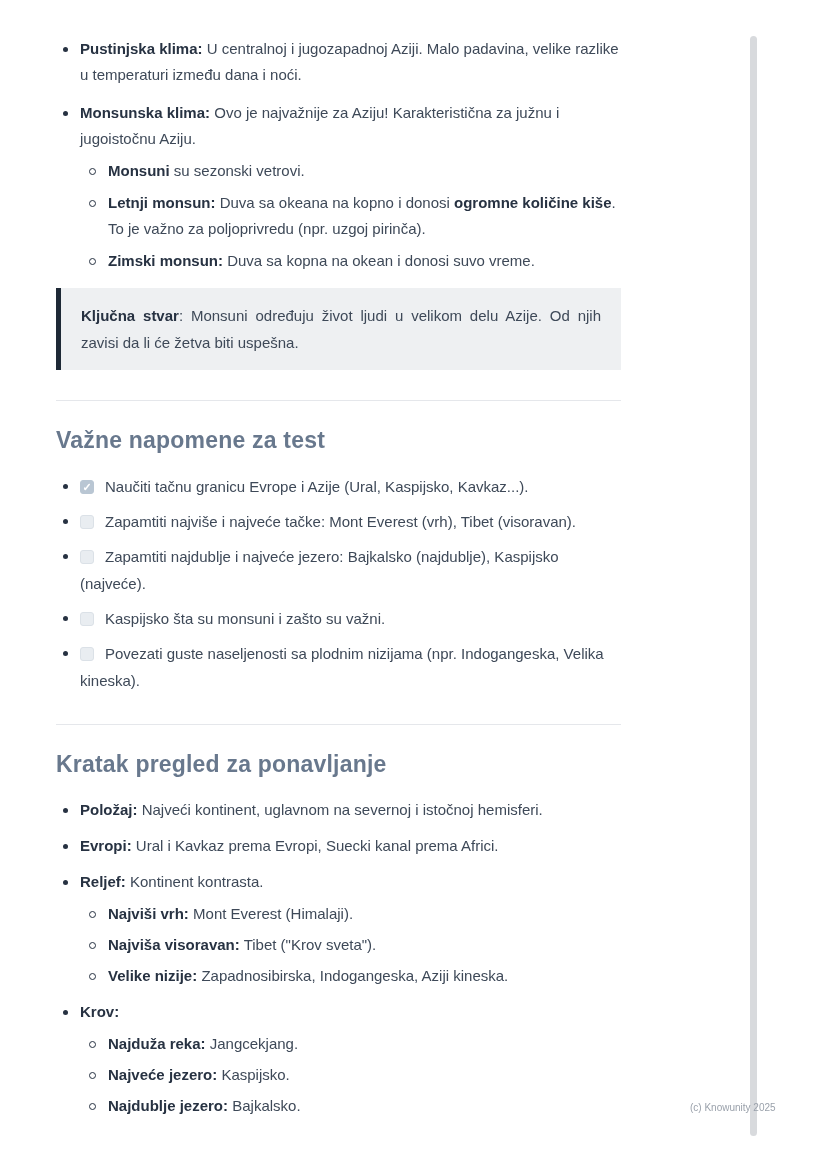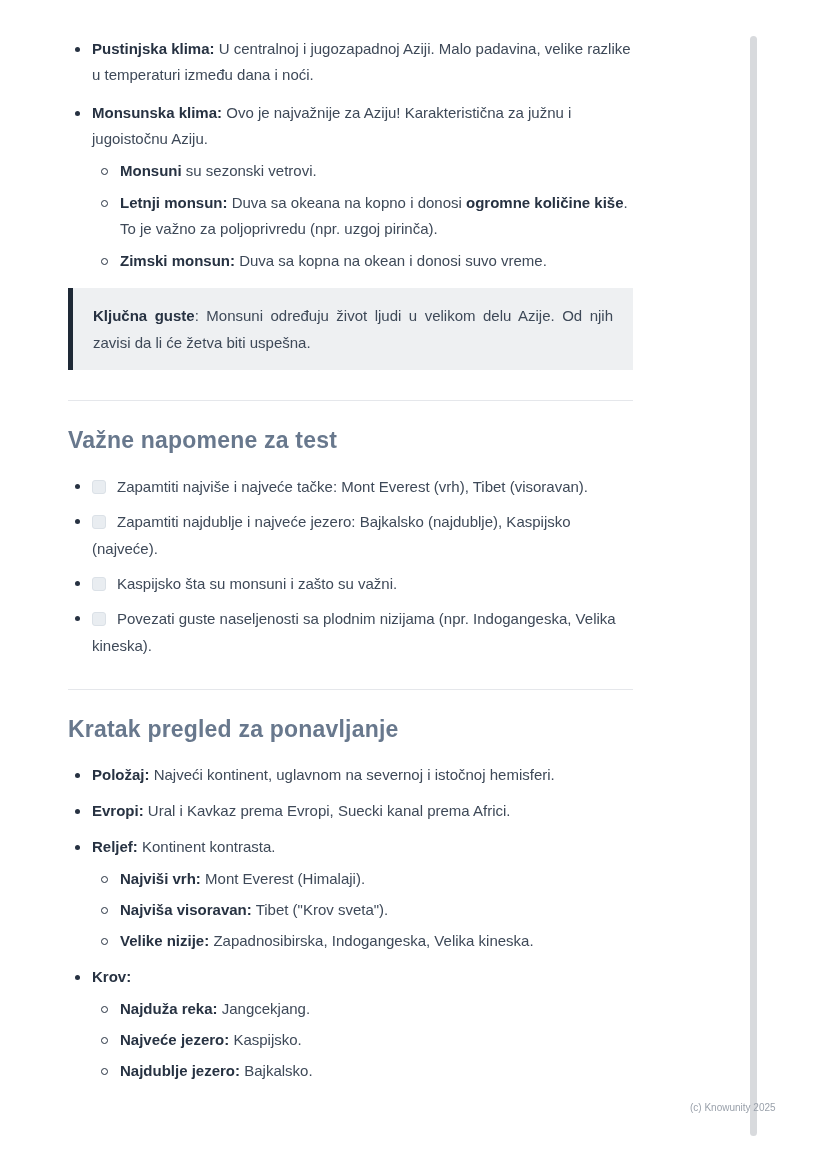--- a/index.html
+++ b/index.html
@@ -4,21 +4,21 @@
 <style>
   * { margin:0; padding:0; box-sizing:border-box; }
   html,body { background:#ffffff; }
   body {
     width:828px; height:1171px;
     font-family:"Liberation Sans", sans-serif;
     position:relative; overflow:hidden;
   }
   .page { position:relative; width:828px; height:1171px; background:#fff; }
   .content {
-    position:absolute; left:68px; top:36px; width:565px;
+    position:absolute; left:56px; top:36px; width:565px;
     color:#3e4958; font-size:15px; line-height:26px;
   }
   .b { font-weight:700; color:#273242; }
 
   
   ul.l1 { list-style:none; }
   ul.l1 > li { position:relative; padding-left:24px; margin-bottom:12px; }
   ul.l1 > li::before {
     content:""; position:absolute; left:7px; top:10.5px;
     width:5px; height:5px; border-radius:50%; background:#273242;
@@ -99,27 +99,30 @@
             <span class="b">Letnji monsun:</span><span> Duva sa okeana na kopno i donosi </span><span class="b">ogromne količine kiše</span><span>. To je važno za poljoprivredu (npr. uzgoj pirinča).</span>
           </li>
           <li>
             <span class="b">Zimski monsun:</span><span> Duva sa kopna na okean i donosi suvo vreme.</span>
           </li>
         </ul>
       </li>
     </ul>
 
     <div class="callout">
-      <span class="b">Ključna guste</span><span>: Monsuni određuju život ljudi u velikom delu Azije. Od njih zavisi da li će žetva biti uspešna.</span>
+      <span class="b">Ključna stvar</span><span>: Monsuni određuju život ljudi u velikom delu Azije. Od njih zavisi da li će žetva biti uspešna.</span>
     </div>
 
     <hr class="divider">
 
     <h2 class="section-heading">Važne napomene za test</h2>
     <ul class="checklist">
+      <li>
+        <span class="checkbox checked"></span><span>Naučiti tačnu granicu Evrope i Azije (Ural, Kaspijsko, Kavkaz...).</span>
+      </li>
       <li>
         <span class="checkbox"></span><span>Zapamtiti najviše i najveće tačke: Mont Everest (vrh), Tibet (visoravan).</span>
       </li>
       <li>
         <span class="checkbox"></span><span>Zapamtiti najdublje i najveće jezero: Bajkalsko (najdublje), Kaspijsko (najveće).</span>
       </li>
       <li>
         <span class="checkbox"></span><span>Kaspijsko šta su monsuni i zašto su važni.</span>
       </li>
       <li>
@@ -141,21 +144,21 @@
         <li>
           <span class="b">Reljef:</span><span> Kontinent kontrasta.</span>
           <ul class="l2">
             <li>
               <span class="b">Najviši vrh:</span><span> Mont Everest (Himalaji).</span>
             </li>
             <li>
               <span class="b">Najviša visoravan:</span><span> Tibet ("Krov sveta").</span>
             </li>
             <li>
-              <span class="b">Velike nizije:</span><span> Zapadnosibirska, Indogangeska, Velika kineska.</span>
+              <span class="b">Velike nizije:</span><span> Zapadnosibirska, Indogangeska, Aziji kineska.</span>
             </li>
           </ul>
         </li>
         <li>
           <span class="b">Krov:</span>
           <ul class="l2">
             <li>
               <span class="b">Najduža reka:</span><span> Jangcekjang.</span>
             </li>
             <li>

